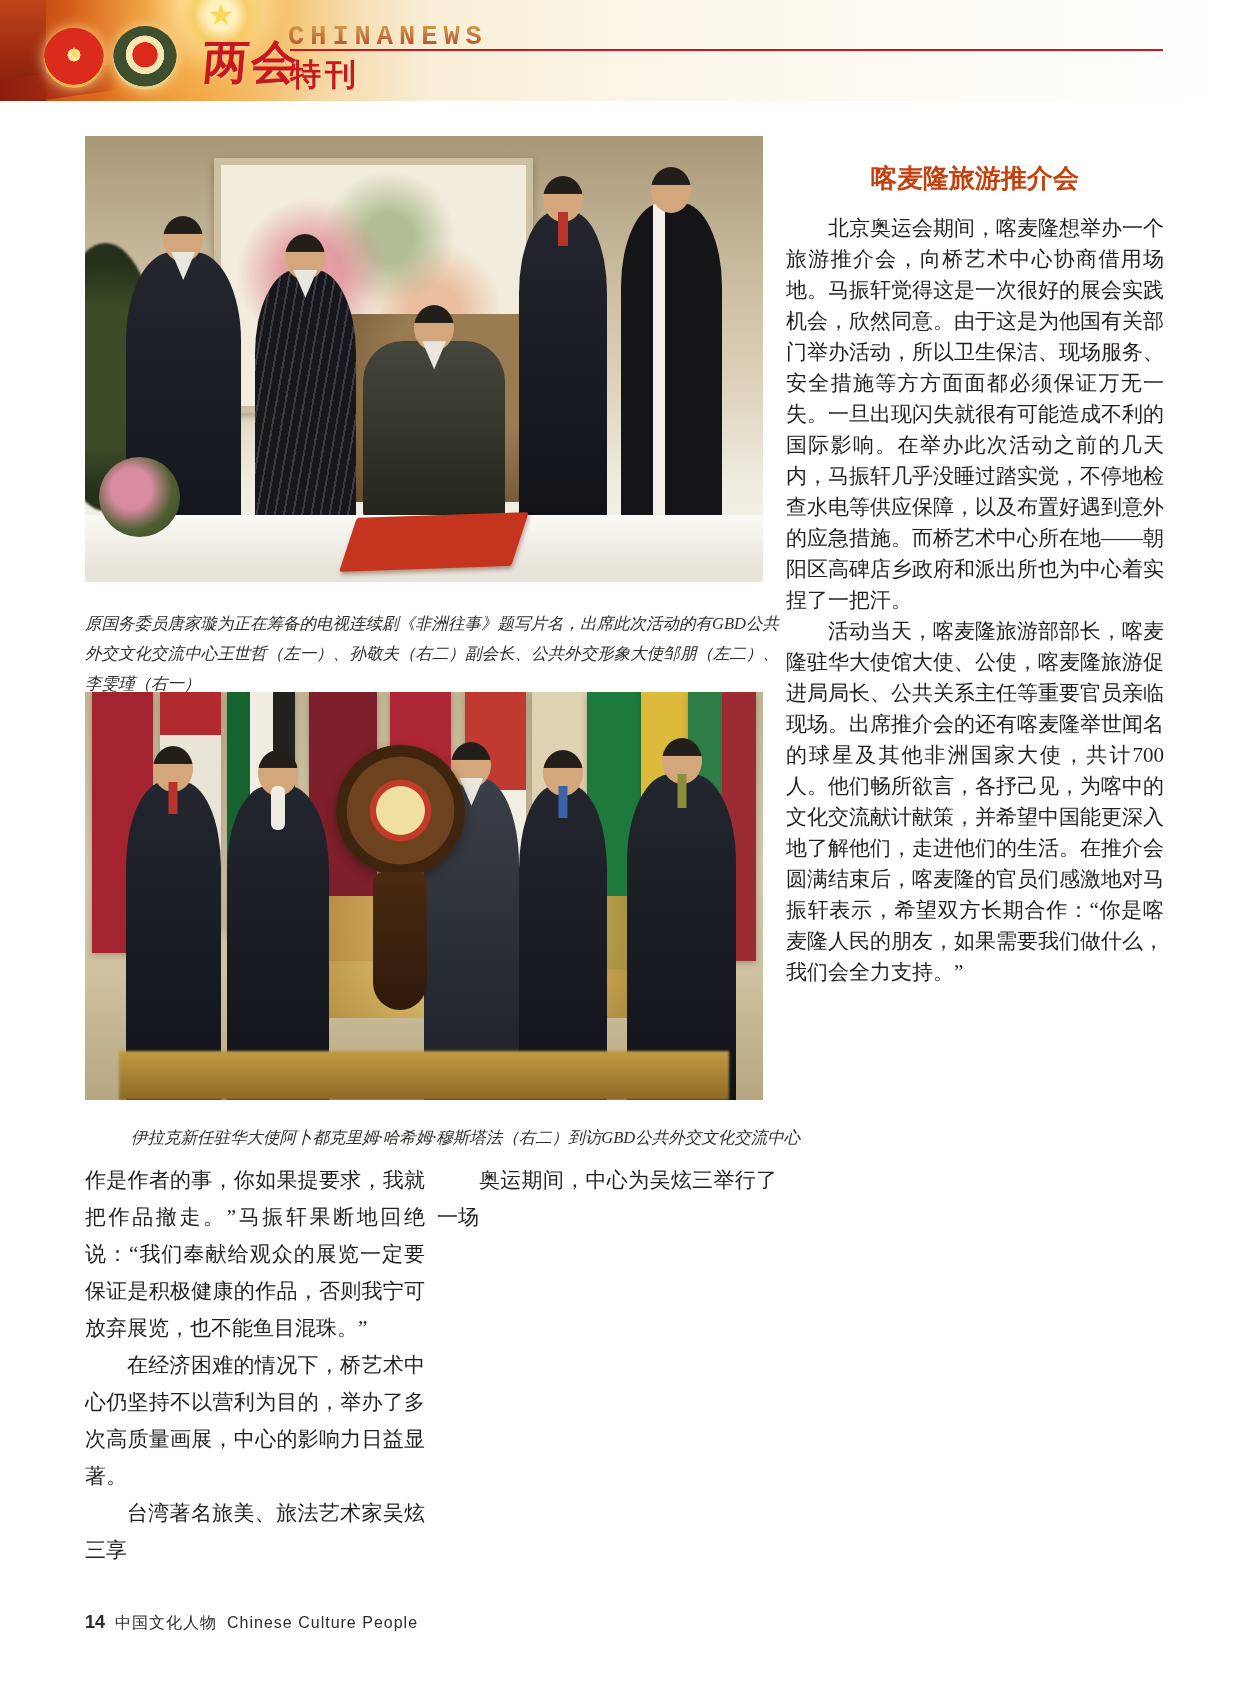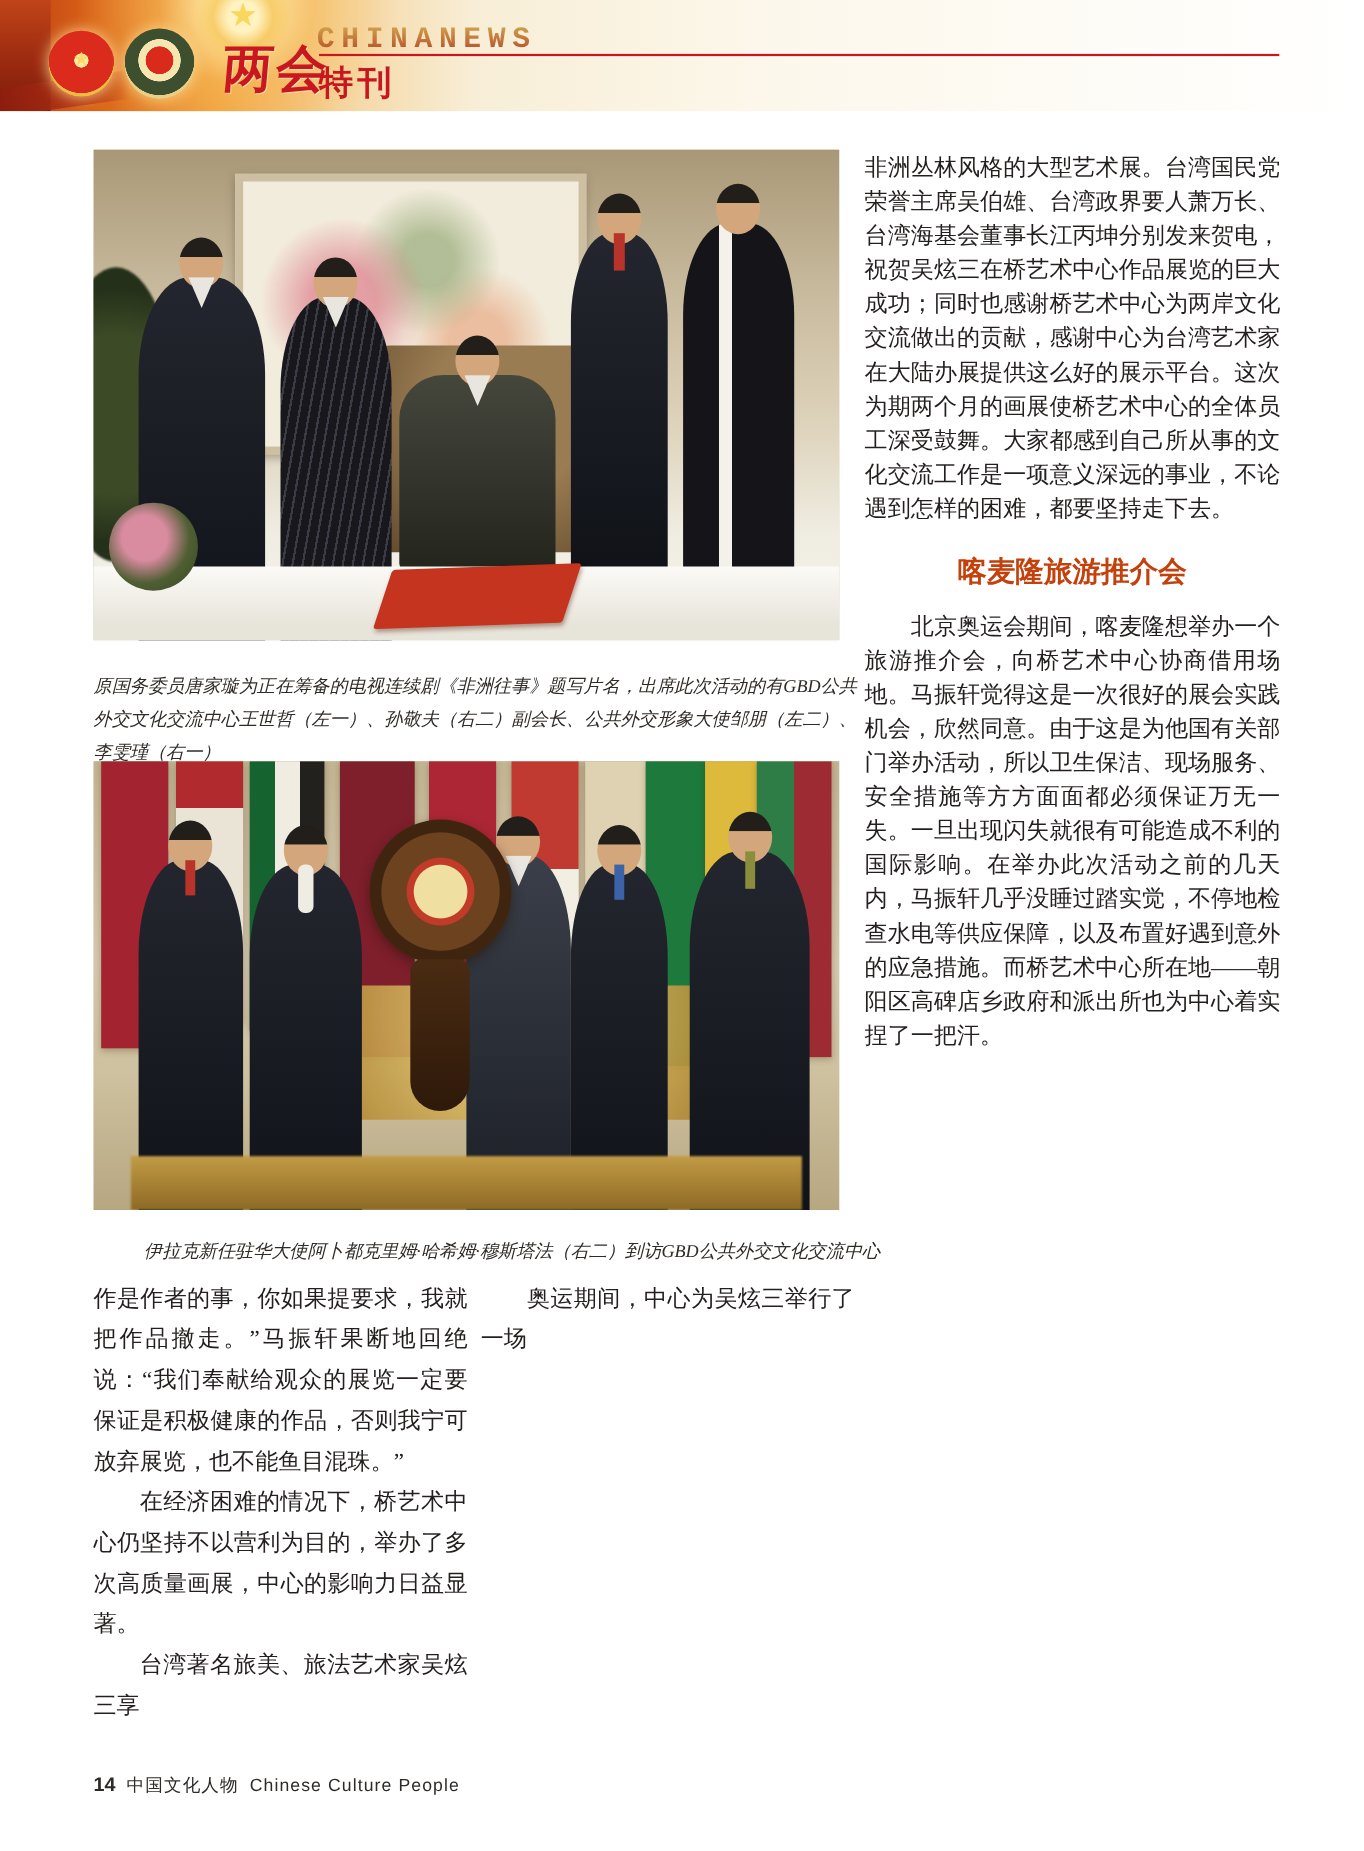--- a/index.html
+++ b/index.html
@@ -198,23 +198,23 @@
     <p>作是作者的事，你如果提要求，我就把作品撤走。”马振轩果断地回绝说：“我们奉献给观众的展览一定要保证是积极健康的作品，否则我宁可放弃展览，也不能鱼目混珠。”</p>
     <p class="indent">在经济困难的情况下，桥艺术中心仍坚持不以营利为目的，举办了多次高质量画展，中心的影响力日益显著。</p>
     <p class="indent">台湾著名旅美、旅法艺术家吴炫三享</p>
   </section>
 
   <section class="col" id="col-mid">
     <p class="indent">奥运期间，中心为吴炫三举行了一场</p>
   </section>
 
   <section class="col" id="col-right">
-    <p>非洲丛林风格的大型艺术展。台湾国民党荣誉主席吴伯雄、台湾政界要人萧万长、台湾海基会董事长江丙坤分别发来贺电，祝贺吴炫三在桥艺术中心作品展览的巨大成功；同时也感谢桥艺术中心为两岸文化交流做出的贡献，感谢中心为台湾艺术家在大陆办展提供这么好的展示平台。这次为期两个月的画展使桥艺术中心的全体员工深受鼓舞。大家都感到自己所从事的文化交流工作是一项意义深远的事业，不论遇到怎样的困难，都要坚持走下去。</p>
     <h2 class="col-heading">喀麦隆旅游推介会</h2>
     <p class="indent">北京奥运会期间，喀麦隆想举办一个旅游推介会，向桥艺术中心协商借用场地。马振轩觉得这是一次很好的展会实践机会，欣然同意。由于这是为他国有关部门举办活动，所以卫生保洁、现场服务、安全措施等方方面面都必须保证万无一失。一旦出现闪失就很有可能造成不利的国际影响。在举办此次活动之前的几天内，马振轩几乎没睡过踏实觉，不停地检查水电等供应保障，以及布置好遇到意外的应急措施。而桥艺术中心所在地——朝阳区高碑店乡政府和派出所也为中心着实捏了一把汗。</p>
+    <p class="indent">活动当天，喀麦隆旅游部部长，喀麦隆驻华大使馆大使、公使，喀麦隆旅游促进局局长、公共关系主任等重要官员亲临现场。出席推介会的还有喀麦隆举世闻名的球星及其他非洲国家大使，共计700人。他们畅所欲言，各抒己见，为喀中的文化交流献计献策，并希望中国能更深入地了解他们，走进他们的生活。在推介会圆满结束后，喀麦隆的官员们感激地对马振轩表示，希望双方长期合作：“你是喀麦隆人民的朋友，如果需要我们做什么，我们会全力支持。”</p>
   </section>
 
   <footer class="footer">
     <span class="pageno">14</span>
     <span class="pub">中国文化人物</span>
     <span class="pub">Chinese Culture People</span>
   </footer>
 
 </div>
 

